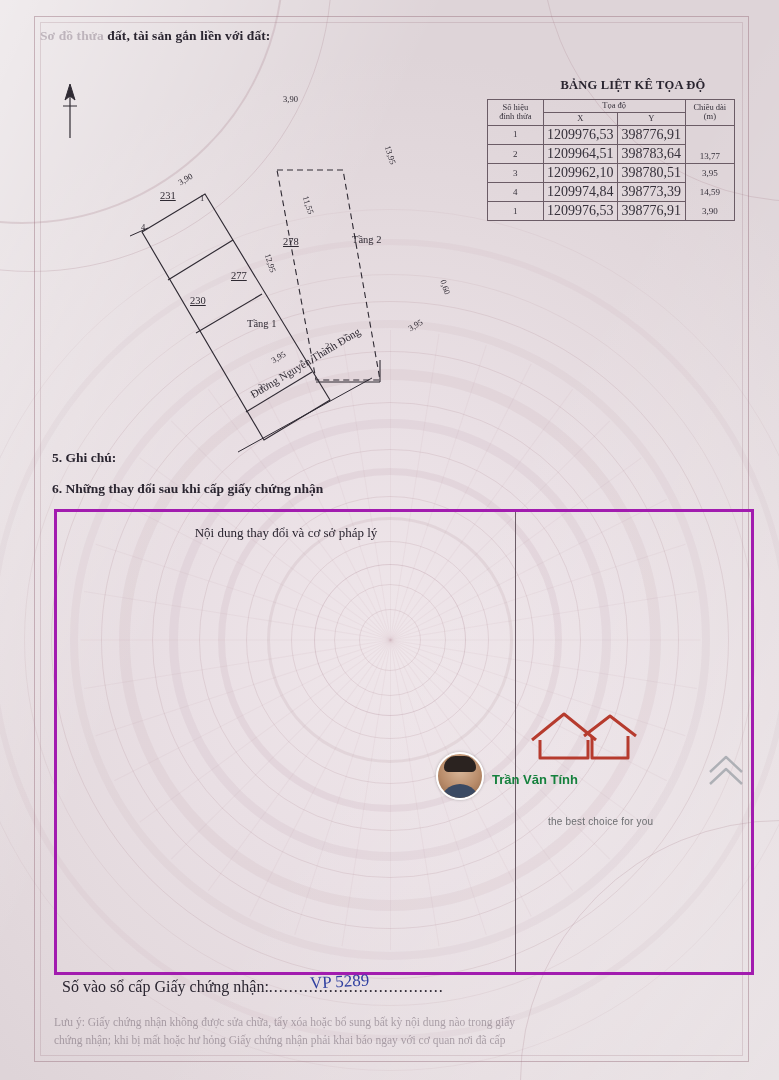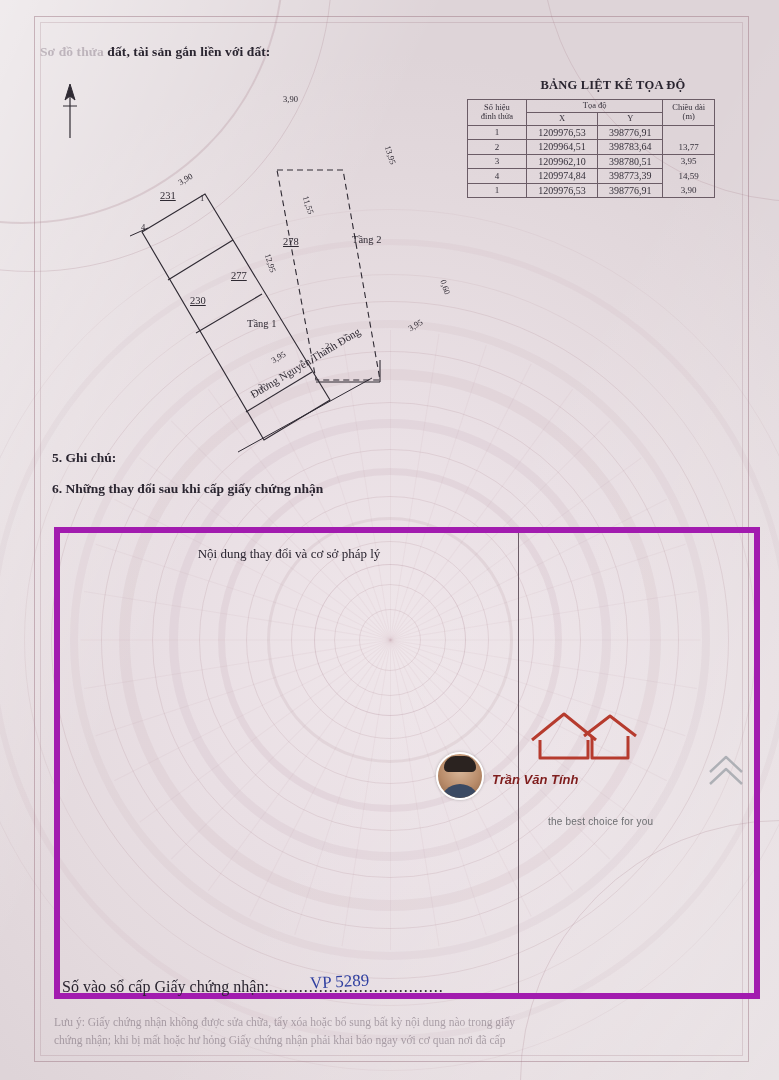--- a/index.html
+++ b/index.html
@@ -81,37 +81,36 @@
     position: absolute;
     inset: 5px;
     border: 1px solid rgba(150,110,125,0.22);
   }
 
   
   .txt { position: absolute; white-space: nowrap; }
   .hdr {
     font-weight: bold;
     font-size: 13.5px;
-    margin-top: 16px;
   }
   .faded { color: rgba(90,78,92,0.45); }
 
   
   #top-heading {
     left: 40px; top: 28px;
     font-size: 13.5px;
     font-weight: bold;
     letter-spacing: .1px;
   }
   #top-heading .pre { color: rgba(120,105,120,0.40); }
 
   
   #coord-wrap {
     position: absolute;
-    left: 467px;
+    left: 487px;
     top: 78px;
     width: 292px;
   }
   #coord-title {
     text-align: center;
     font-weight: bold;
     font-size: 12.5px;
     letter-spacing: .2px;
     margin-bottom: 6px;
   }
@@ -121,45 +120,45 @@
     font-size: 9px;
     color: #35303a;
   }
   table.coord th, table.coord td {
     border: 1px solid #6b5c66;
     padding: 1px 2px;
     text-align: center;
     line-height: 1.15;
   }
   table.coord th { font-weight: normal; font-size: 8.5px; }
-  table.coord td.num { font-size: 10px; }
+  table.coord td.num { font-size: 14px; }
   .len-cell { font-size: 9px; }
 
   
   #drawing { position: absolute; left: 0; top: 60px; width: 480px; height: 400px; }
   .dlabel {
     position: absolute;
     font-size: 10.5px;
     white-space: nowrap;
     color: #2f2a33;
   }
   .dlabel.small { font-size: 8.5px; }
   .dlabel.u { text-decoration: underline; }
 
   
   #sec5 { left: 52px; top: 450px; font-size: 13.5px; font-weight: bold; }
   #sec6 { left: 52px; top: 481px; font-size: 13.5px; font-weight: bold; }
 
   #changes-table {
     position: absolute;
     left: 54px;
-    top: 527px;
+    top: 509px;
     width: 694px;
     height: 460px;
-    border: 6px solid #a21caf;
+    border: 3px solid #a21caf;
     display: flex;
   }
   #changes-table .col-left {
     flex: 0 0 458px;
     border-right: 1px solid #6b5c66;
     position: relative;
   }
   #changes-table .col-right { flex: 1 1 auto; position: relative; }
   .col-head {
     position: absolute;
@@ -242,22 +241,21 @@
   #agent .body {
     position: absolute; left: 2px; bottom: -8px; width: 40px; height: 22px;
     background: #3b4a63; border-radius: 20px 20px 0 0;
   }
   #agent-name {
     position: absolute;
     left: 492px; top: 772px;
     font-family: "Liberation Sans", sans-serif;
     font-size: 13px;
     font-weight: bold;
-    color: #7f1d1d;
-    font-style: italic;
+    color: #15803d;
   }
 </style>
 </head>
 <body>
 
 <div id="paper"></div>
 
 <div class="spokes">
   <i style="transform:rotate(0deg)"></i>
     <i style="transform:rotate(9deg)"></i>

